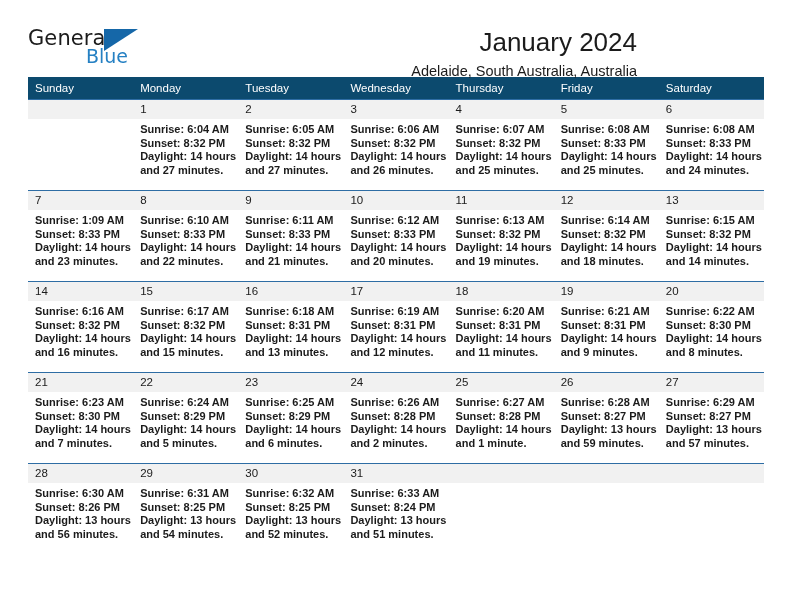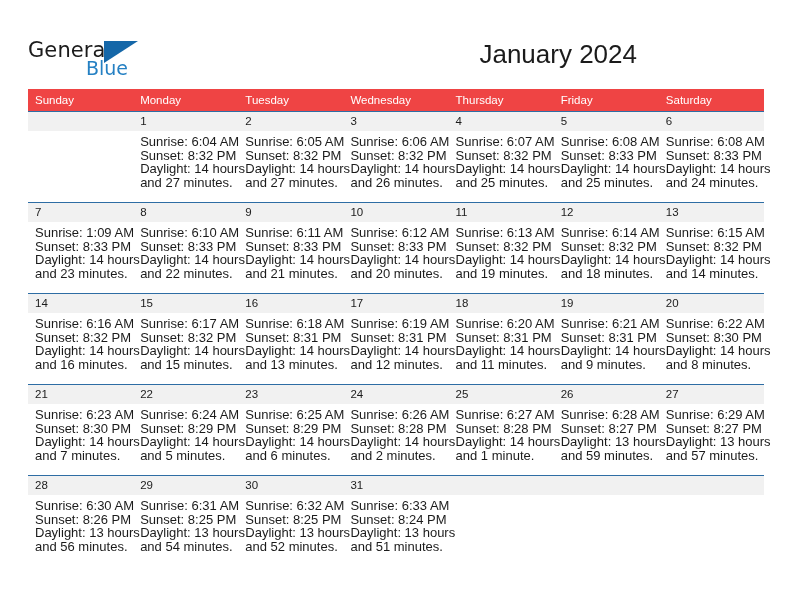--- a/index.html
+++ b/index.html
@@ -13,21 +13,21 @@
     font-family: "Liberation Sans", sans-serif;
     color: #000000;
     overflow: hidden;
   }
 
   .page {
     position: relative;
     width: 665px;
     height: 612px;
     box-sizing: border-box;
-    padding: 12px 28px;
+    padding: 0 28px;
   }
 
   
   .header {
     display: flex;
     align-items: flex-start;
     justify-content: space-between;
     height: 72px;
     padding-top: 26px;
     box-sizing: border-box;
@@ -89,21 +89,21 @@
   
   .calendar {
     width: 736px;
     border-collapse: collapse;
     table-layout: fixed;
     margin-top: 5px;
   }
   .calendar col { width: 14.2857%; }
 
   thead th {
-    background: #ef4444;
+    background: #0c4a6e;
     color: #ffffff;
     font-size: 11.5px;
     font-weight: normal;
     text-align: left;
     padding: 5px 0 5px 7px;
     height: 20px;
     box-sizing: border-box;
     border: none;
   }
 
@@ -126,43 +126,45 @@
     line-height: 19px;
     padding-left: 7px;
     font-size: 11.5px;
     color: #1b1b1b;
     box-sizing: border-box;
     white-space: nowrap;
   }
 
   .day-info {
     padding: 4px 6px 0 7px;
-    font-size: 13px;
+    font-size: 11px;
     line-height: 13.6px;
     color: #1b1b1b;
+    font-weight: bold;
   }
   .day-info div { white-space: nowrap; }
 
   .empty .daynum-band { color: transparent; }
 </style>
 </head>
 <body>
 
 <div class="page">
 
   <div class="header">
 
     <div class="logo">
       <span class="logo-general">General</span>
       <span class="logo-triangle"></span>
       <span class="logo-blue">Blue</span>
     </div>
 
     <div class="title-block">
       <div class="cal-title">January 2024</div>
+      <div class="cal-subtitle">Adelaide, South Australia, Australia</div>
     </div>
 
   </div>
 
   <table class="calendar">
     <colgroup>
       <col>
         <col>
         <col>
         <col>

